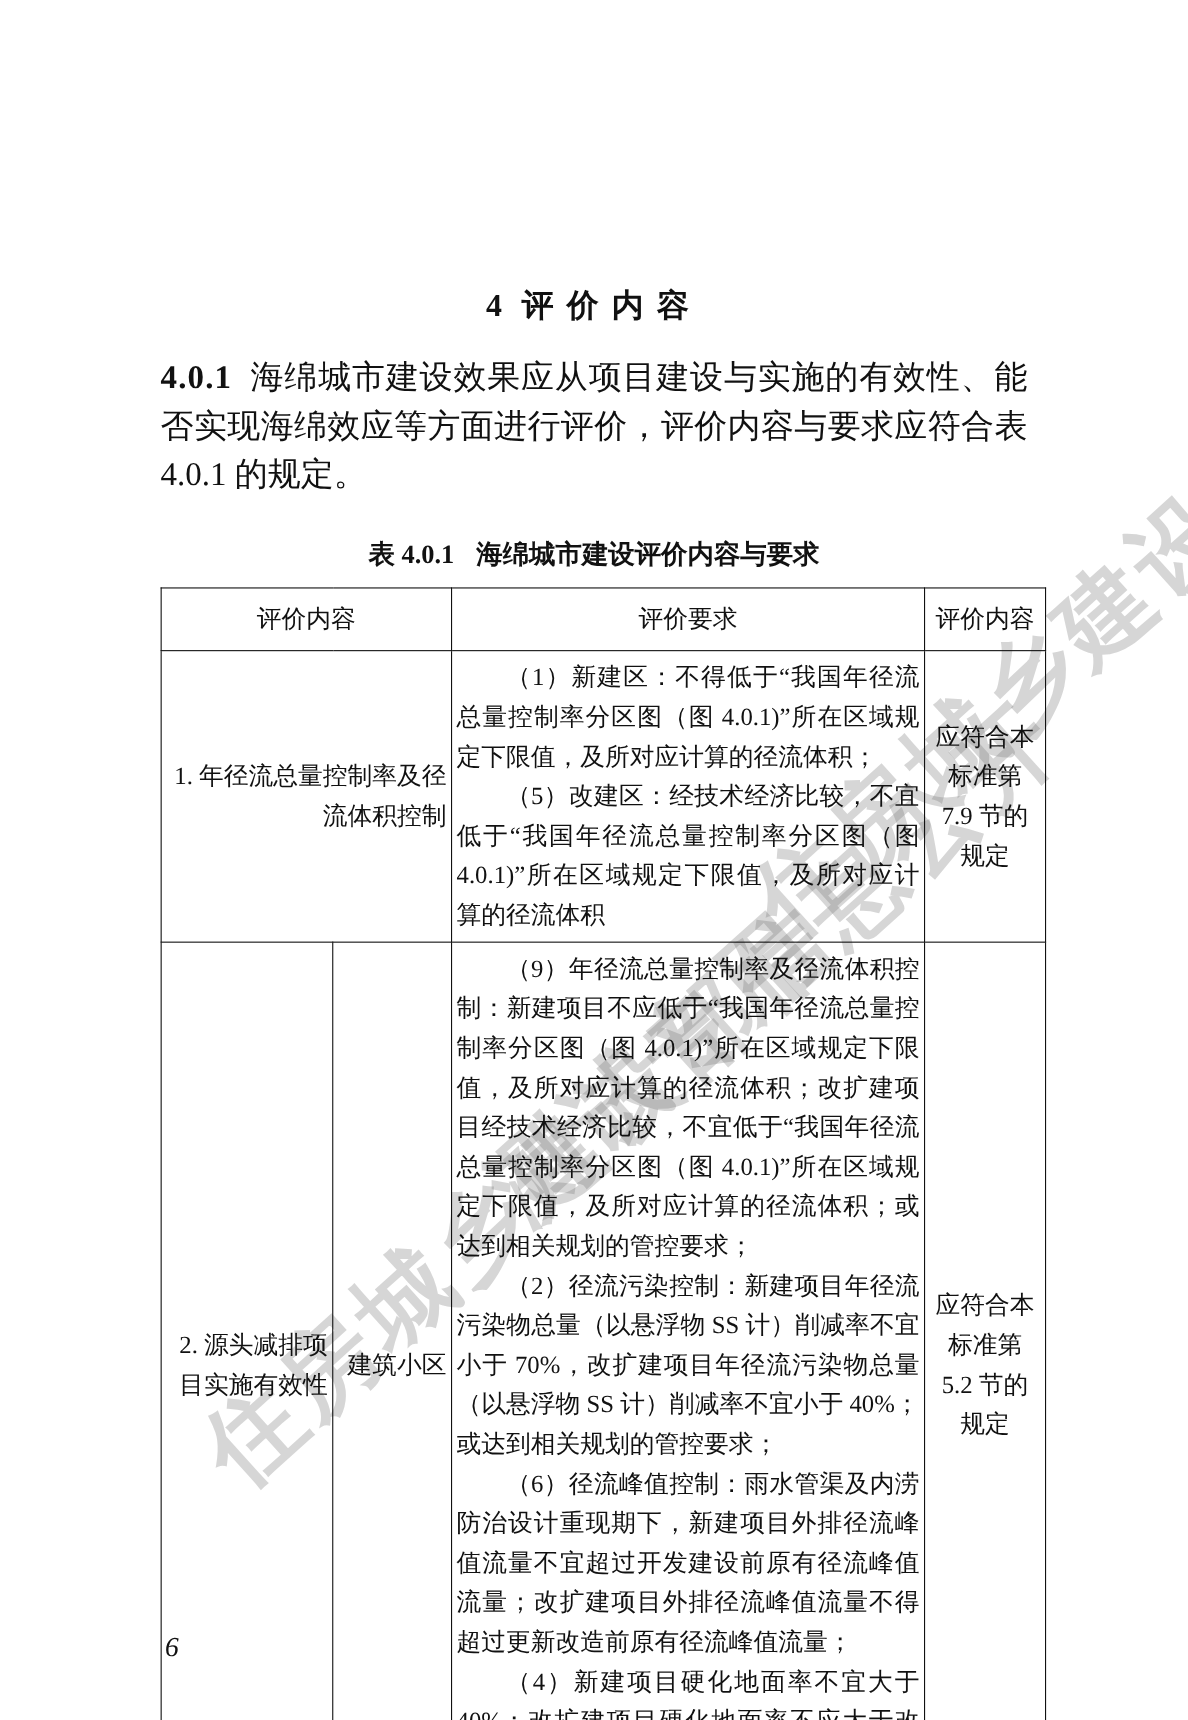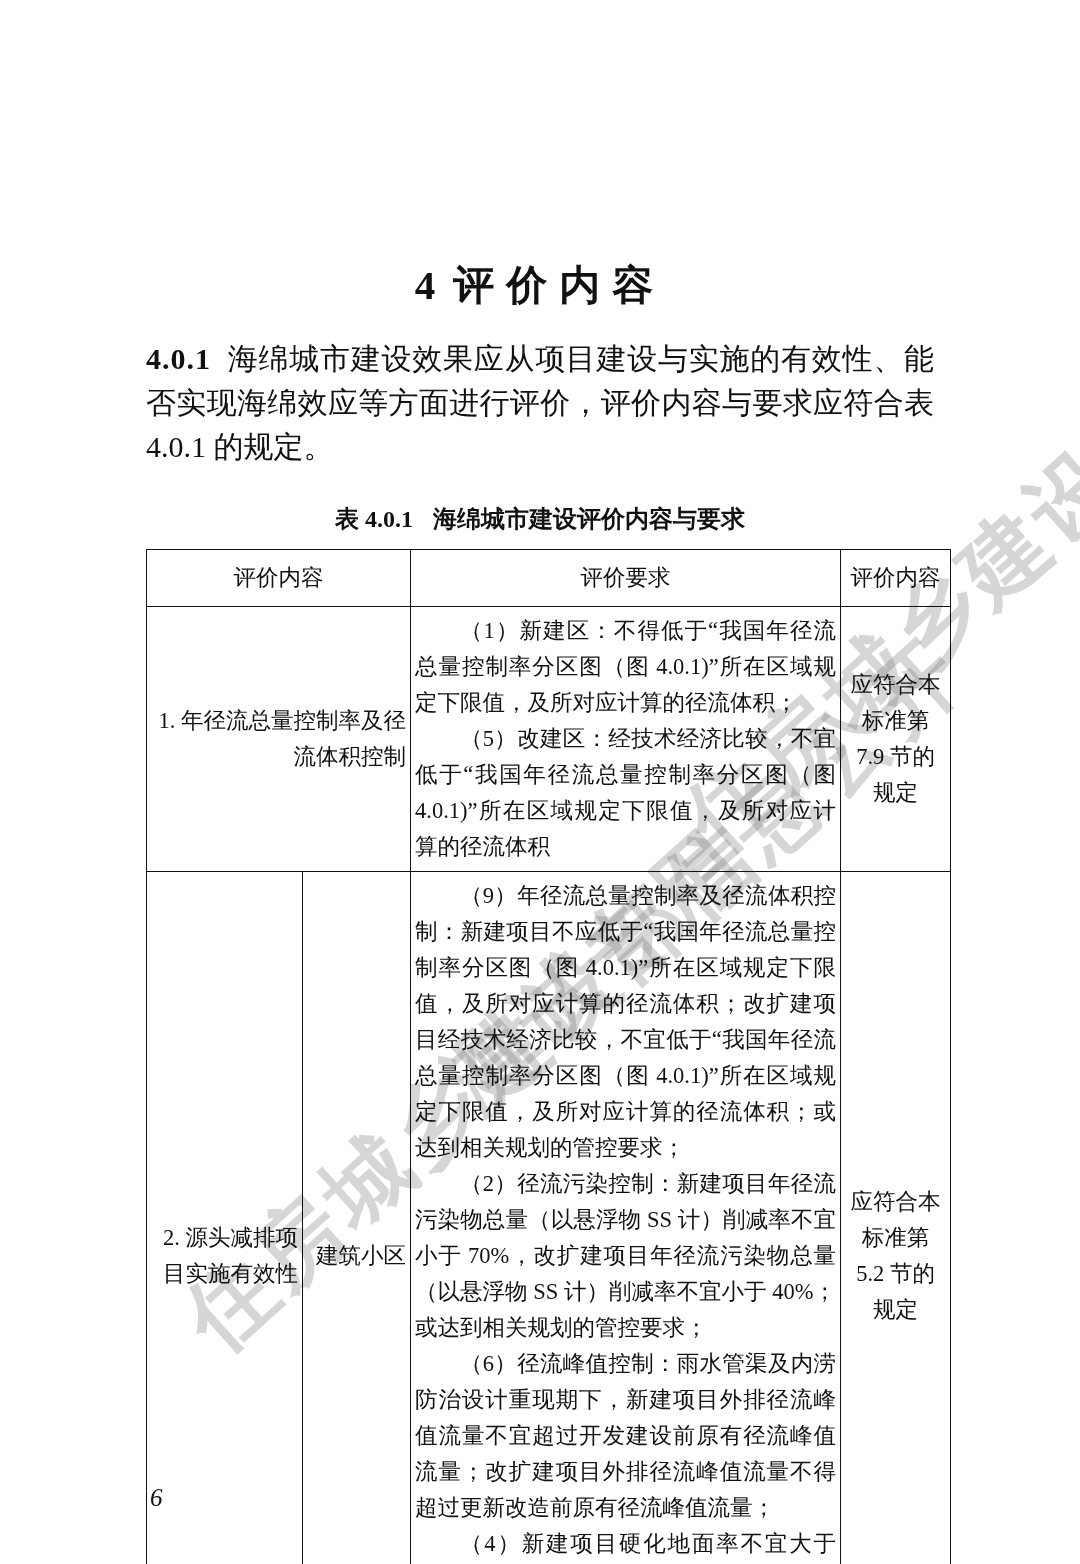--- a/index.html
+++ b/index.html
@@ -56,21 +56,21 @@
 
   
   .content {
     position: relative;
     z-index: 10;
     padding: 0 146px;
   }
   .chapter-title {
     margin-top: 258px;
     text-align: center;
-    font-size: 41px;
+    font-size: 29px;
     font-weight: 700;
     letter-spacing: 12px;
   }
   .chapter-title .num {
     letter-spacing: 18px;
   }
   .clause {
     margin-top: 24px;
     font-size: 30px;
     line-height: 44px;

